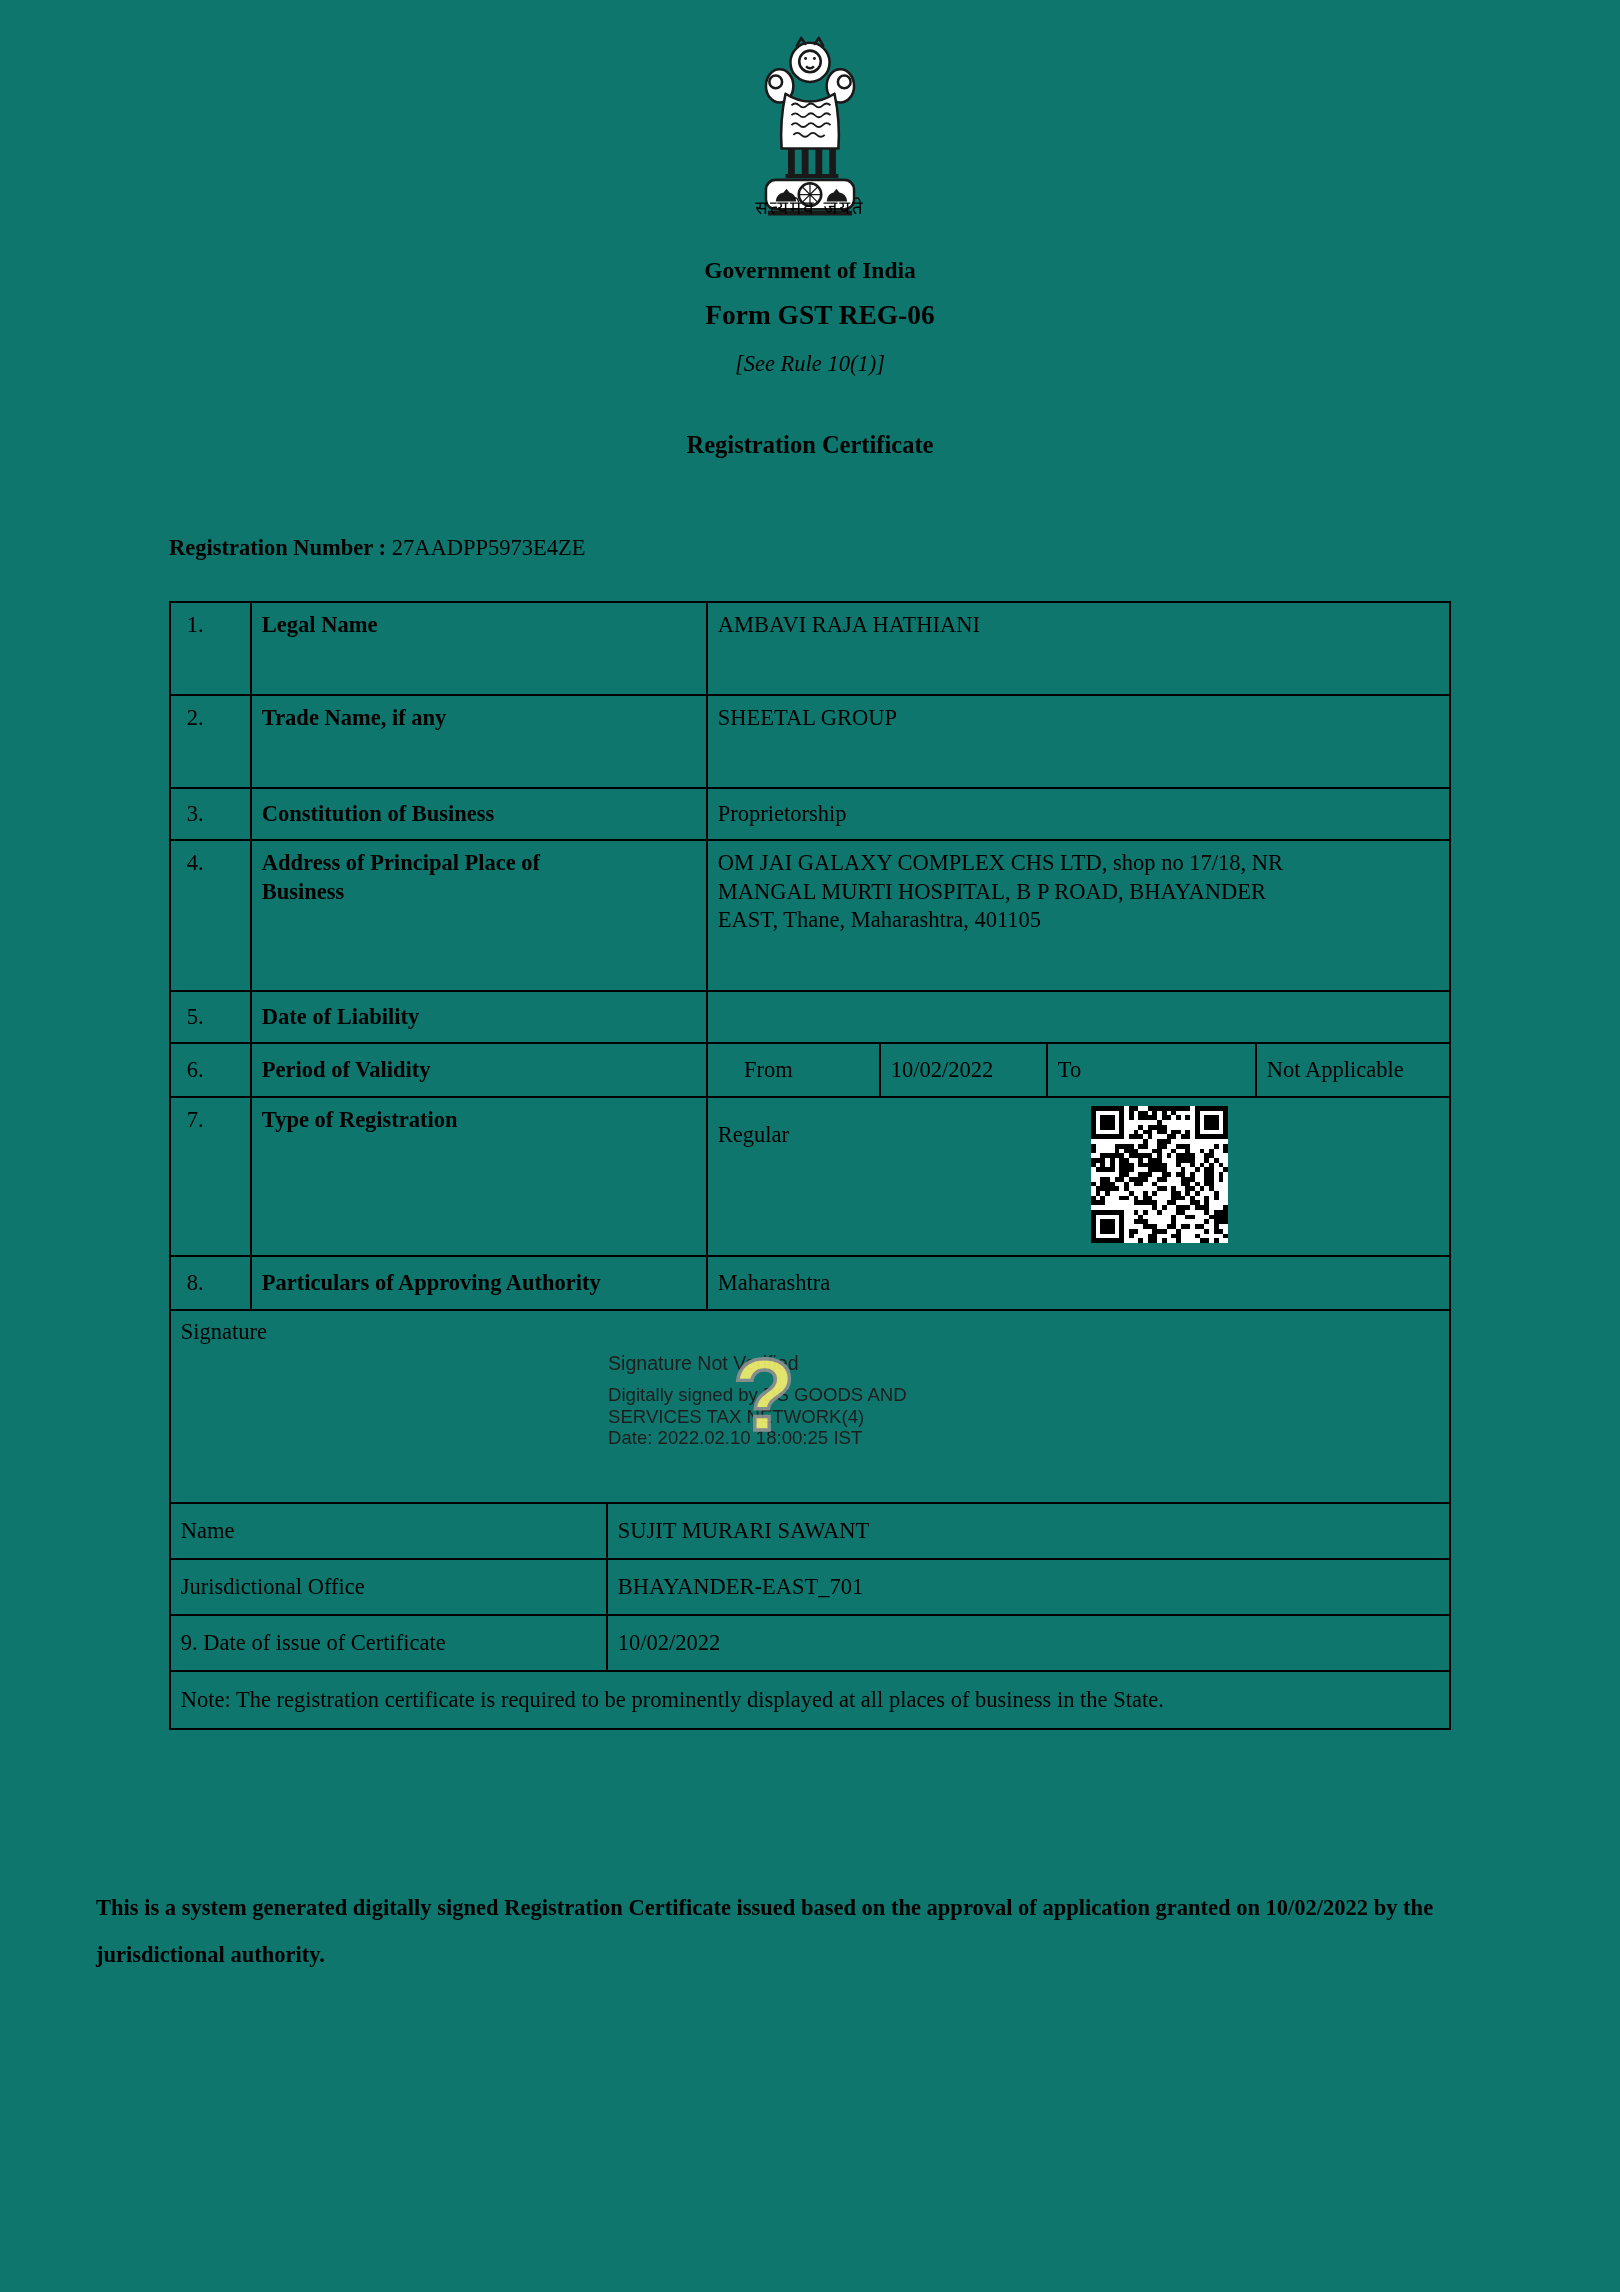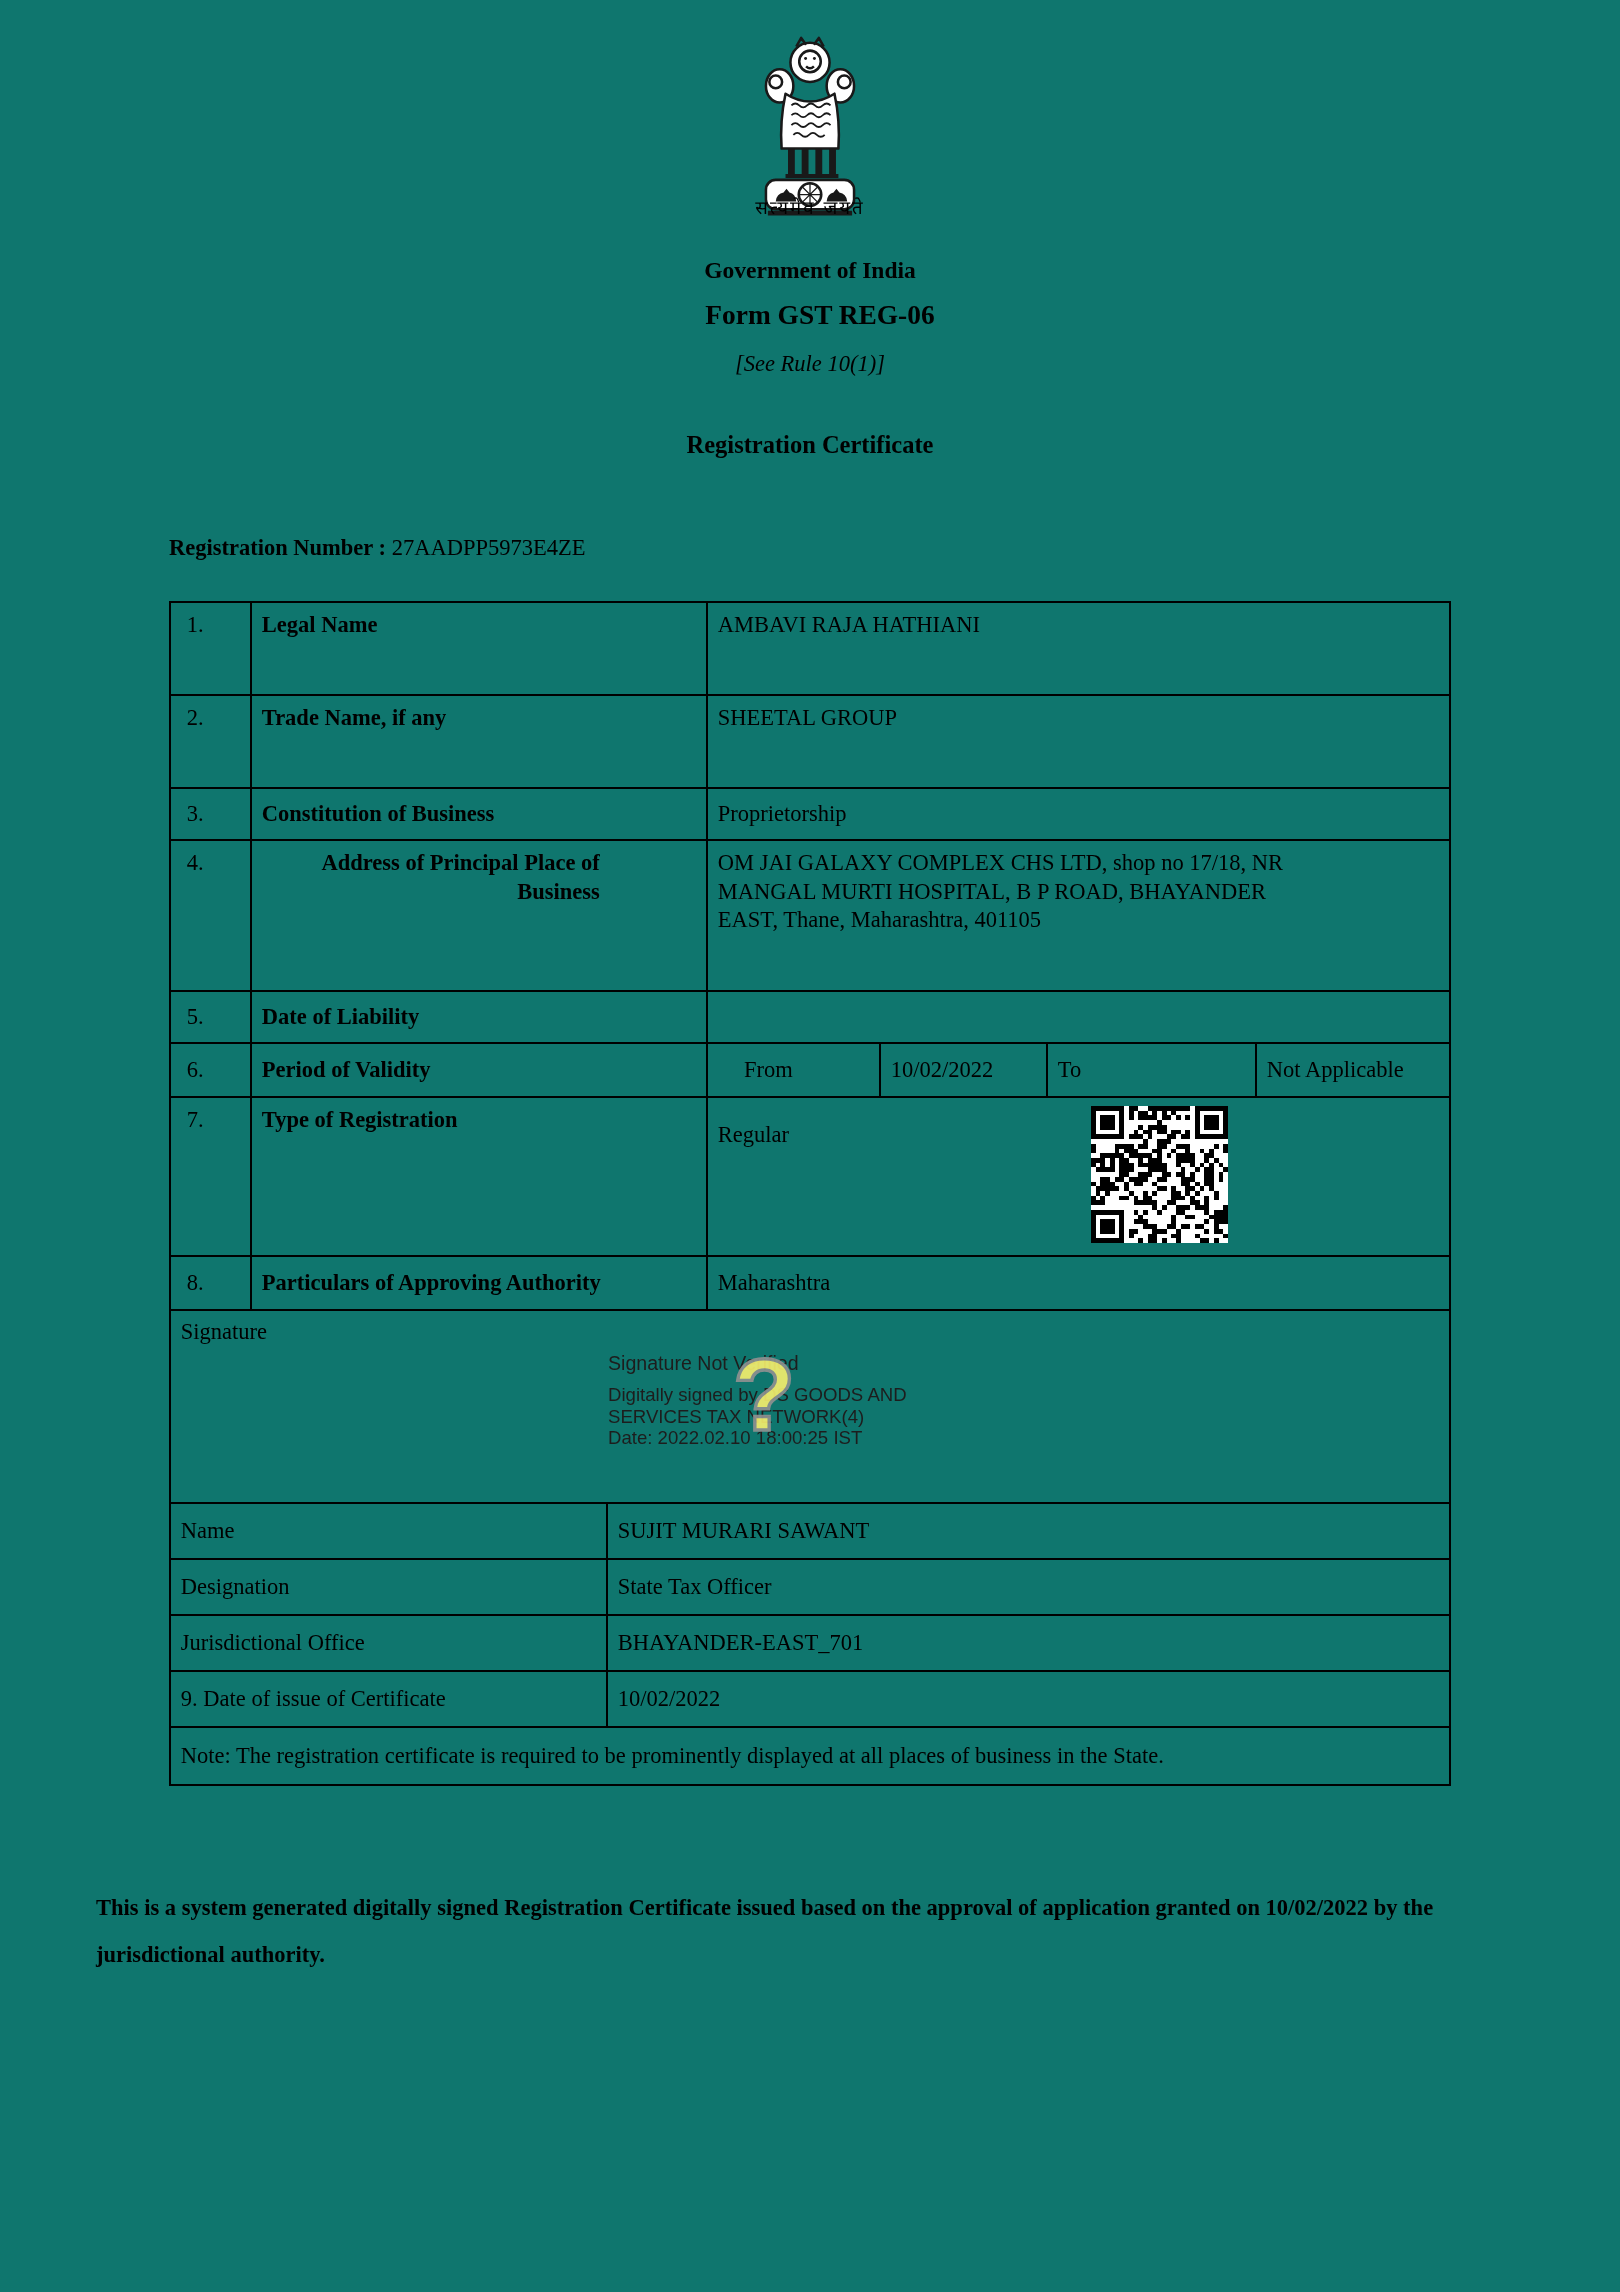--- a/index.html
+++ b/index.html
@@ -24,21 +24,21 @@
   .c{border-right:2px solid #000;box-sizing:border-box;padding:7.8px 9.8px;font-size:22.5px;line-height:1.28;overflow:hidden;}
   .c:last-child{border-right:none;}
   .sn{width:81px;flex:none;padding-left:15.7px;}
   .lbl{width:456px;flex:none;font-weight:bold;}
   .val{flex:1;}
   .mid .c{display:flex;align-items:center;padding-top:0;padding-bottom:0;}
   .h95{height:93px;} .h53{height:52px;} .h55{height:54px;} .h154{height:151px;}
   .h162{height:159px;} .h197{height:193px;} .h57{height:56px;}
   .sub{flex:none;display:flex;align-items:center;}
   .w176{width:173px;padding-left:36px;} .w170{width:167px;} .w213{width:209px;} .w197{width:193px;}
-  .lbl-narrow{display:block;max-width:338px;text-align:right;}
+  .lbl-narrow{display:block;max-width:338px;}
   .addr-line{display:block;}
   .reg-val-cell{position:relative;}
   .regular-text{display:block;margin-top:15.7px;}
   .qr{position:absolute;left:383px;top:7.8px;width:137px;height:137px;}
 
   .sig-cell{position:relative;width:100%;padding:7.8px 9.8px;font-size:22.5px;box-sizing:border-box;}
   .sig-block{position:absolute;left:437px;top:41px;font-family:"Liberation Sans",sans-serif;color:#1d1d1d;white-space:nowrap;}
   .sig-status{font-size:19.6px;margin-bottom:8.8px;}
   .sig-detail{font-size:18.6px;line-height:1.17;}
   .q-mark{position:absolute;left:125px;top:-7.8px;font-size:102px;line-height:1;font-weight:bold;
@@ -485,24 +485,20 @@
           <div class="q-mark" id="q-mark" style="color: rgb(248, 240, 109); -webkit-text-stroke: 3.4px rgb(145, 145, 145);">?</div>
         </div>
       </div>
     </div>
 
     <div class="row h57 mid">
       <div class="c olbl">Name</div>
       <div class="c oval">SUJIT MURARI SAWANT</div>
     </div>
     <div class="row h57 mid">
-      <div class="c olbl">Designation</div>
-      <div class="c oval">State Tax Officer</div>
-    </div>
-    <div class="row h57 mid">
       <div class="c olbl">Jurisdictional Office</div>
       <div class="c oval">BHAYANDER-EAST_701</div>
     </div>
     <div class="row h57 mid">
       <div class="c olbl">9. Date of issue of Certificate</div>
       <div class="c oval">10/02/2022</div>
     </div>
 
     <div class="row h57 mid">
       <div class="c note-cell">Note: The registration certificate is required to be prominently displayed at all places of business in the State.</div>

